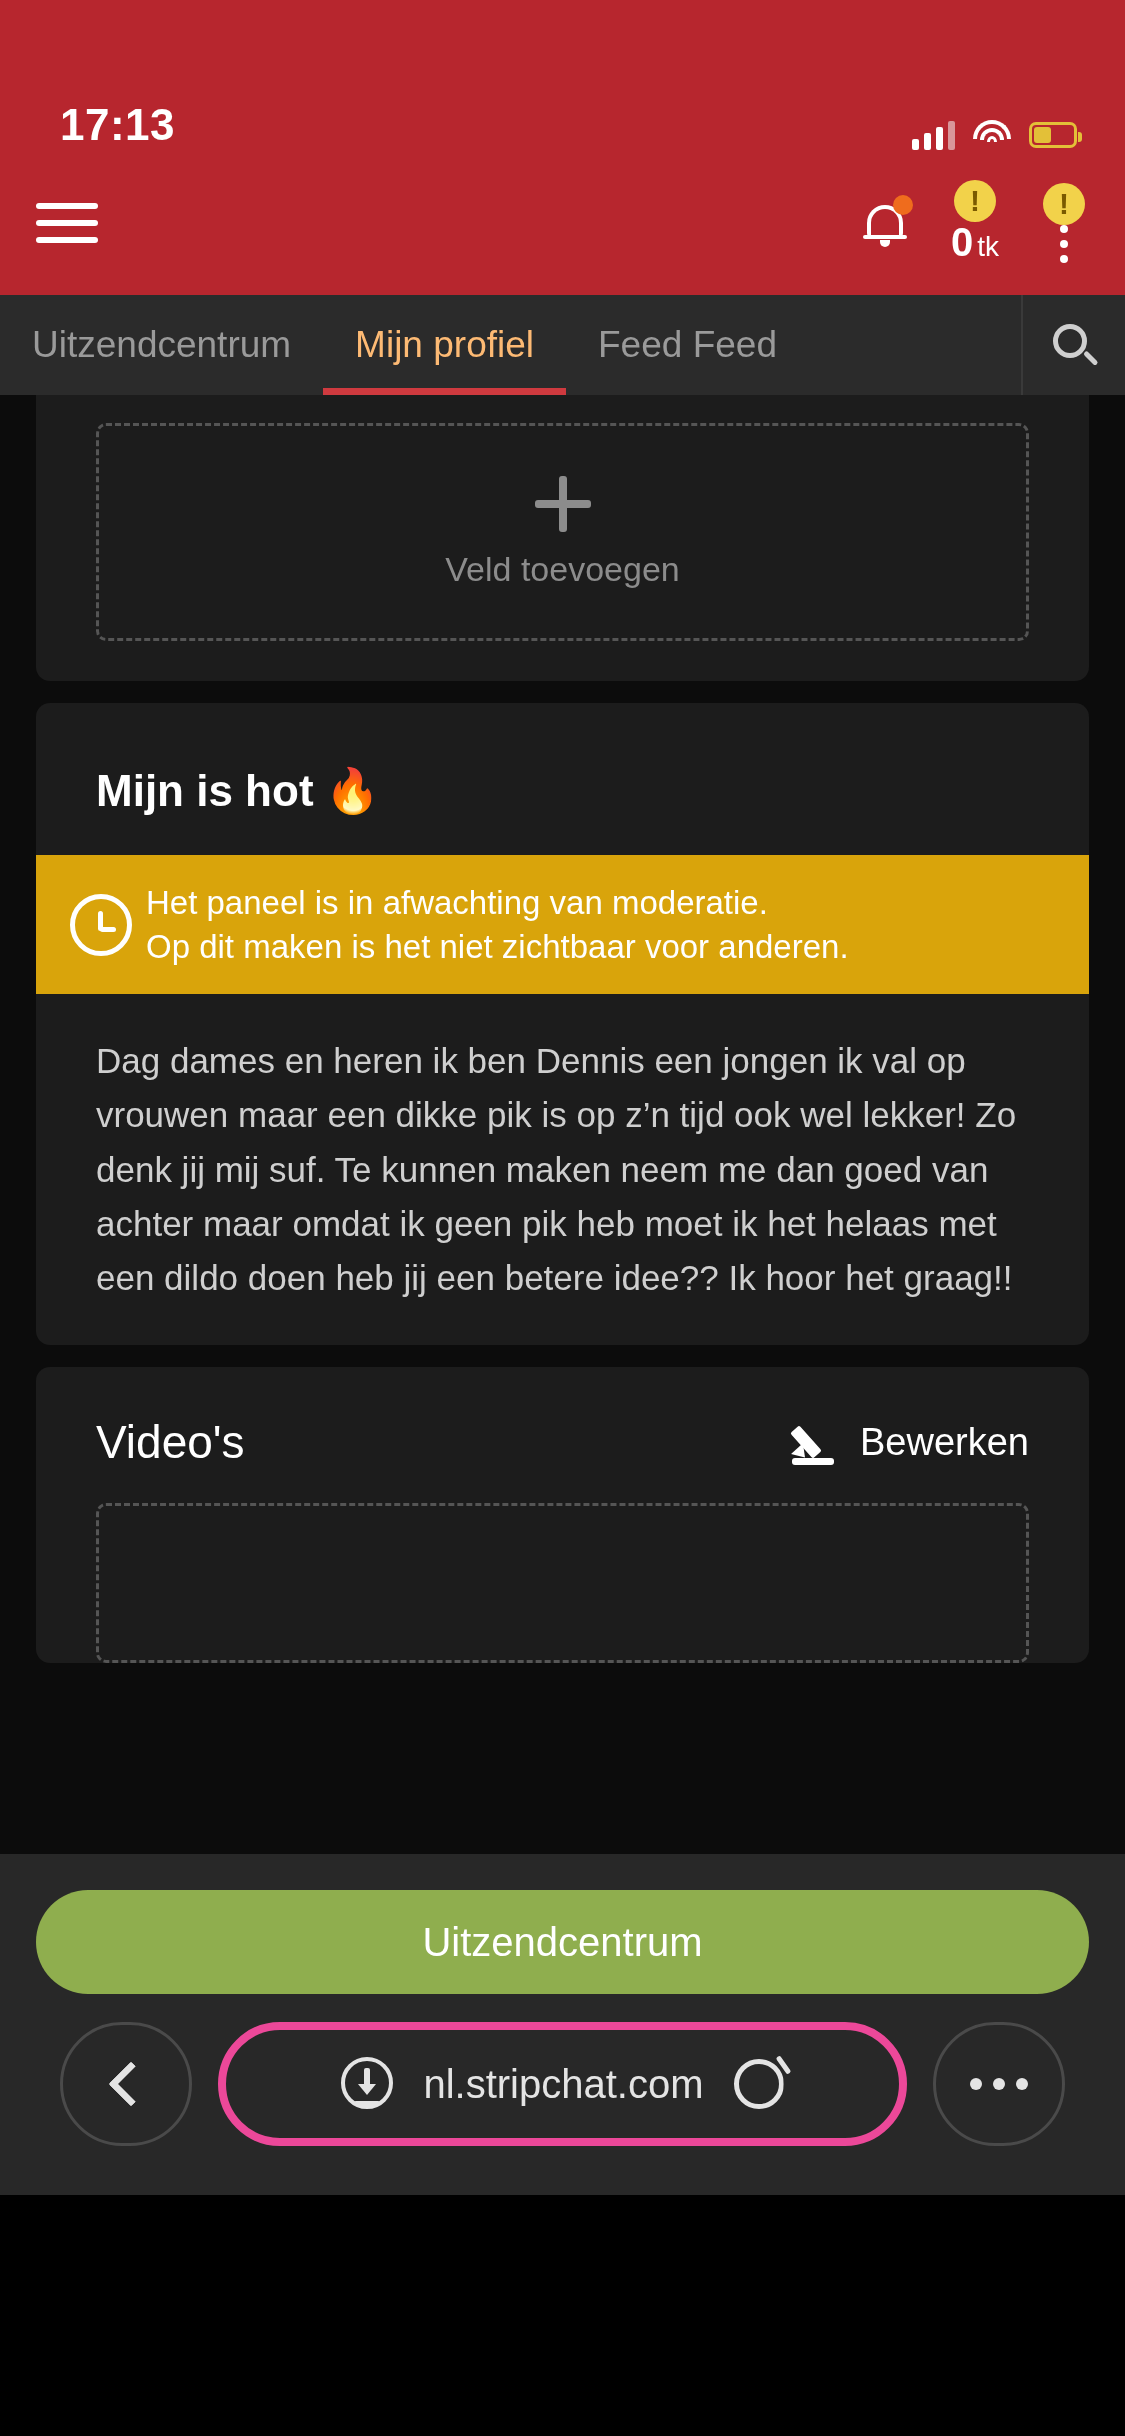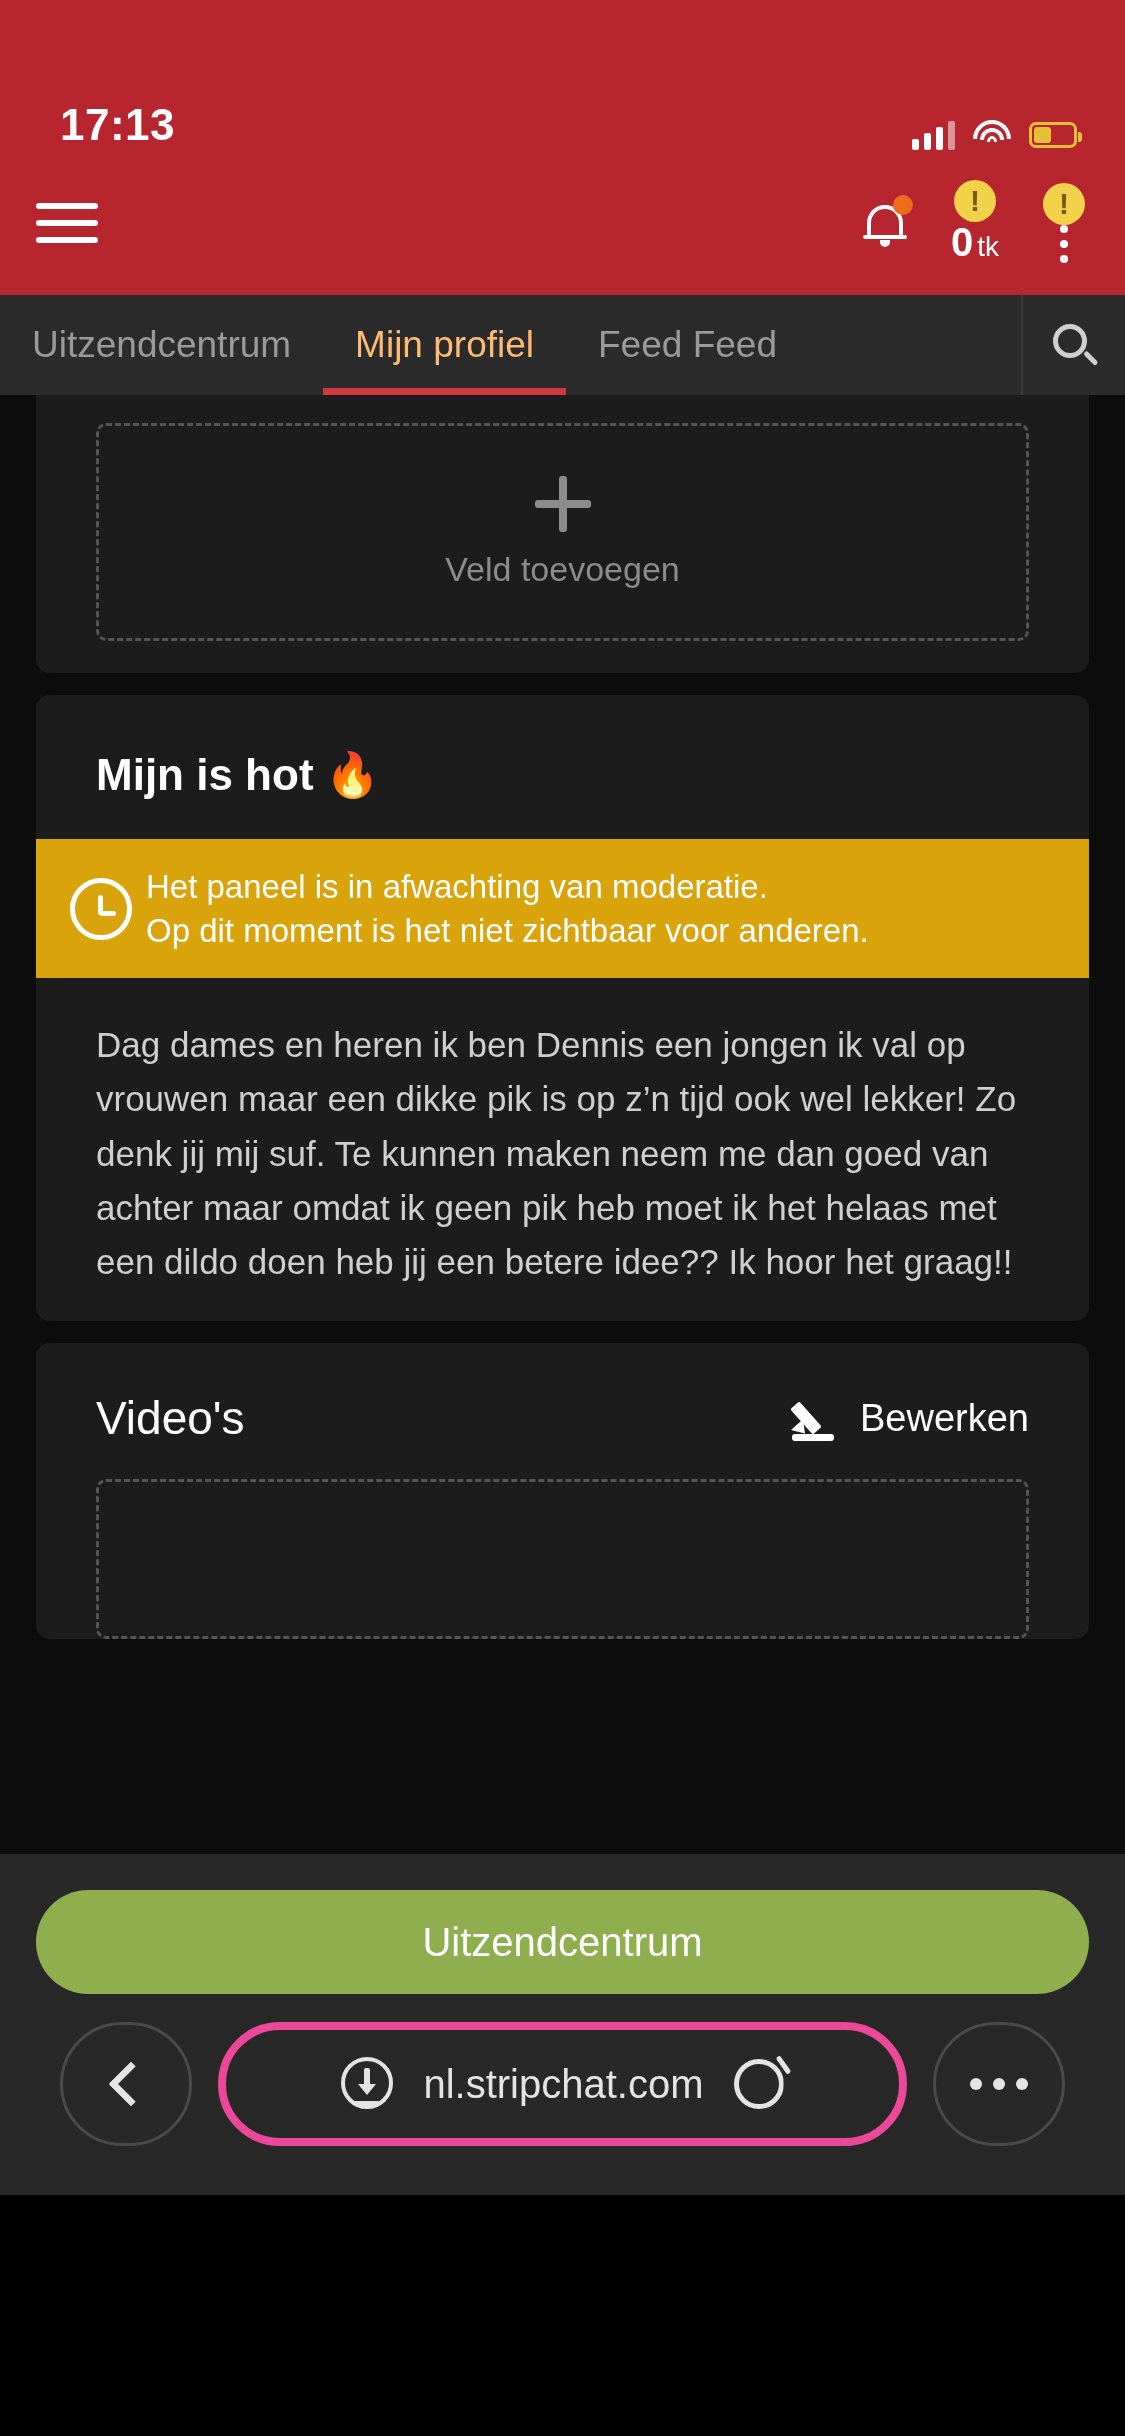--- a/index.html
+++ b/index.html
@@ -169,21 +169,21 @@
   .content {
     position: relative;
     height: 1800px;
     background: #0c0c0c;
     overflow: hidden;
   }
   .card {
     background: #1c1c1c;
     margin: 0 36px 22px 36px;
     border-radius: 14px;
-    padding: 32px 60px;
+    padding: 40px 60px;
   }
   .card.first {
     margin-top: 0;
     padding-top: 28px;
     border-radius: 0 0 14px 14px;
   }
   .add-field {
     border: 3px dashed #555;
     border-radius: 10px;
     height: 218px;
@@ -421,21 +421,21 @@
       <div class="add-field-label">Veld toevoegen</div>
     </div>
   </div>
 
   <div class="card">
     <div class="panel-title">Mijn is hot 🔥</div>
     <div class="moderation">
       <div class="clock-icon"></div>
       <div class="moderation-text">
         <div>Het paneel is in afwachting van moderatie.</div>
-        <div>Op dit moment is het niet zichtbaar voor anderen.</div>
+        <div>Op dit maken is het niet zichtbaar voor anderen.</div>
       </div>
     </div>
     <div class="bio">Dag dames en heren ik ben Dennis een jongen ik val op vrouwen maar een dikke pik is op z’n tijd ook wel lekker! Zo denk jij mij suf. Te kunnen maken neem me dan goed van achter maar omdat ik geen pik heb moet ik het helaas met een dildo doen heb jij een betere idee?? Ik hoor het graag!!</div>
   </div>
 
   <div class="videos-card">
     <div class="videos-head">
       <div class="videos-title">Video's</div>
       <div class="edit-btn">
         <div class="pencil">

